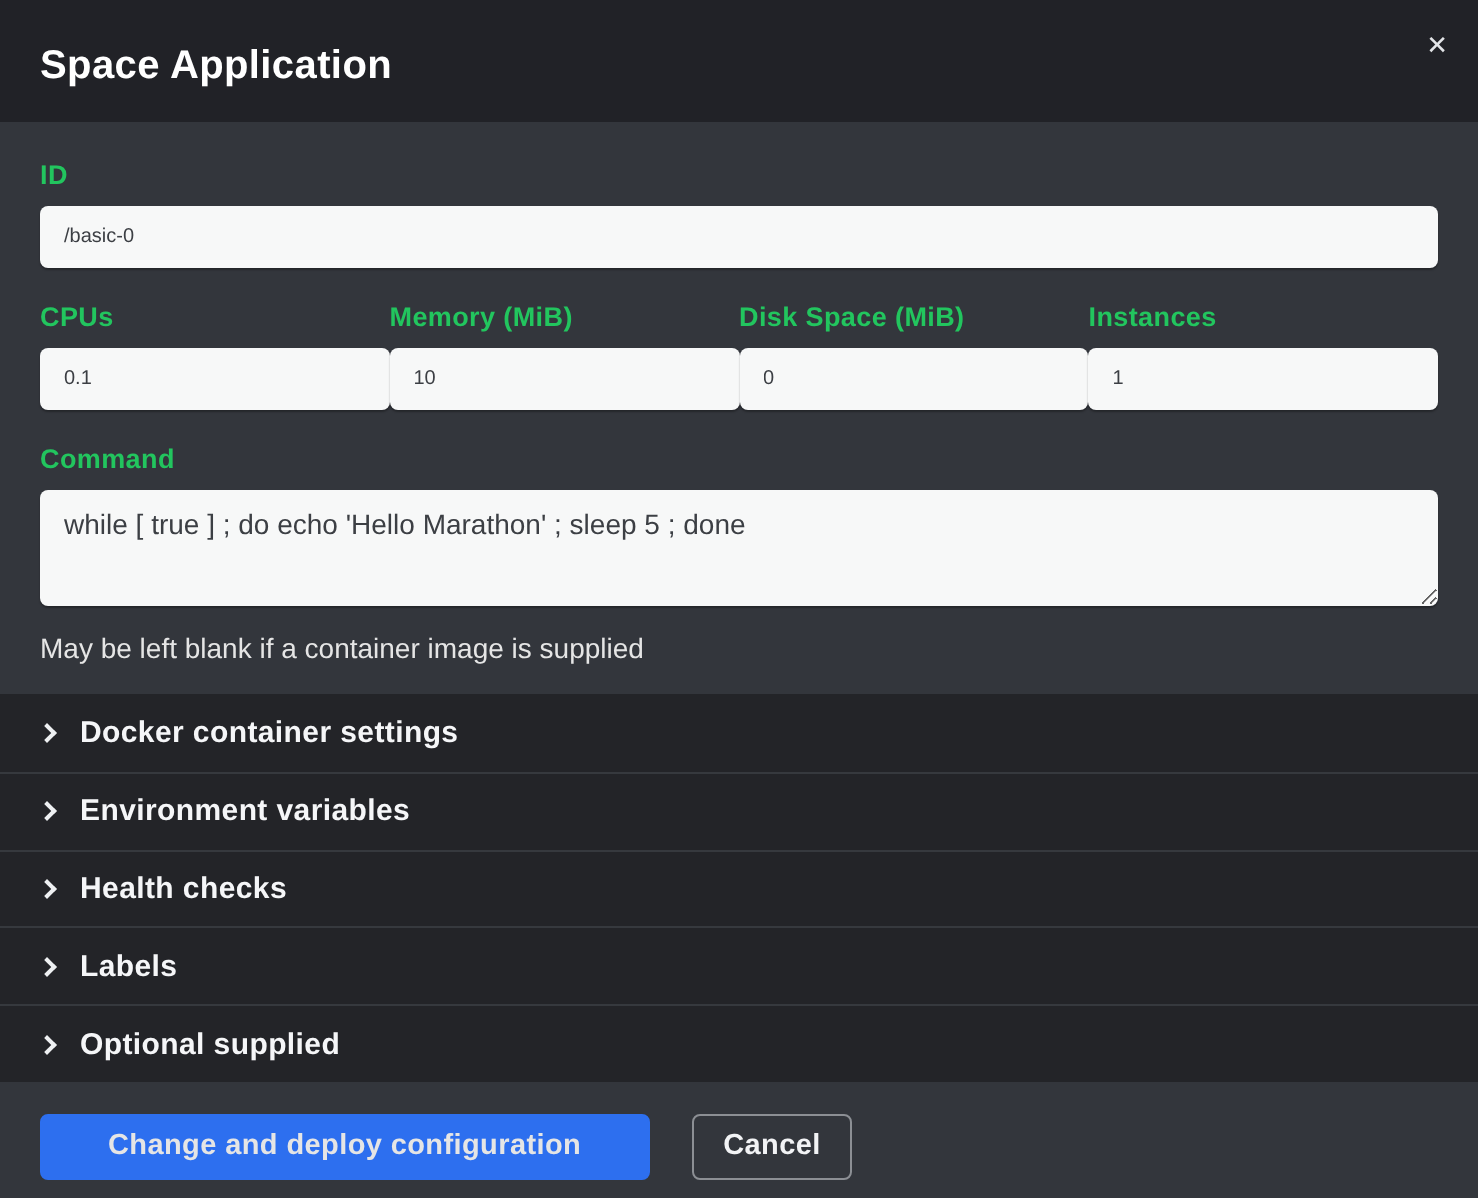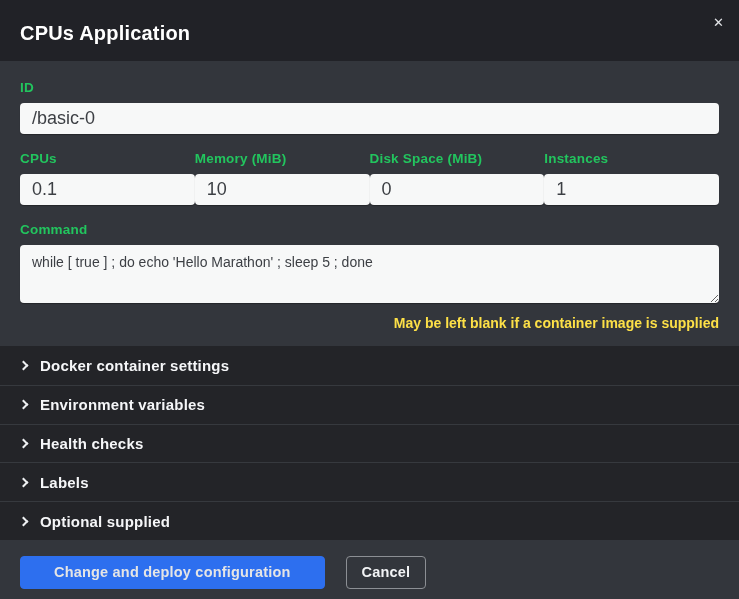--- a/index.html
+++ b/index.html
@@ -54,21 +54,21 @@
     margin-bottom: 8px;
     letter-spacing: 0.2px;
   }
   input.text-input {
     width: 100%;
     height: 31px;
     background: #f7f8f8;
     border: none;
     border-radius: 4px;
     padding: 0 12px;
-    font-size: 18px;
+    font-size: 10px;
     color: #3c3f44;
     font-family: inherit;
     box-shadow: 0 1px 1px rgba(0,0,0,0.3);
   }
   textarea.text-area {
     width: 100%;
     height: 58px;
     background: #f7f8f8;
     border: none;
     border-radius: 4px;
@@ -83,23 +83,22 @@
   .field-group { margin-bottom: 0; }
   .id-group { margin-bottom: 17px; }
   .resources-row {
     display: grid;
     grid-template-columns: repeat(4, 1fr);
     margin-bottom: 17px;
   }
   .help-text {
     margin-top: 8px;
     font-size: 14px;
-    color: #fde047;
-    font-weight: 700;
-    text-align: right;
+    color: #e5e5e5;
+    font-weight: 400;
   }
 
   
   .accordion { background: #232428; flex: 0 0 auto; }
   .accordion-row {
     height: 38.8px;
     display: flex;
     align-items: center;
     padding: 0 20px;
     cursor: pointer;
@@ -152,21 +151,21 @@
     padding: 0 15px;
     margin-left: 12px;
   }
 </style>
 </head>
 <body>
 
 <div class="modal">
 
   <div class="modal-header">
-    <h1 class="modal-title">CPUs Application</h1>
+    <h1 class="modal-title">Space Application</h1>
     <button class="close-btn">✕</button>
   </div>
 
   <div class="form-section">
 
     <div class="field-group id-group">
       <label class="field-label">ID</label>
       <input class="text-input" type="text" value="/basic-0" style="">
     </div>
 

